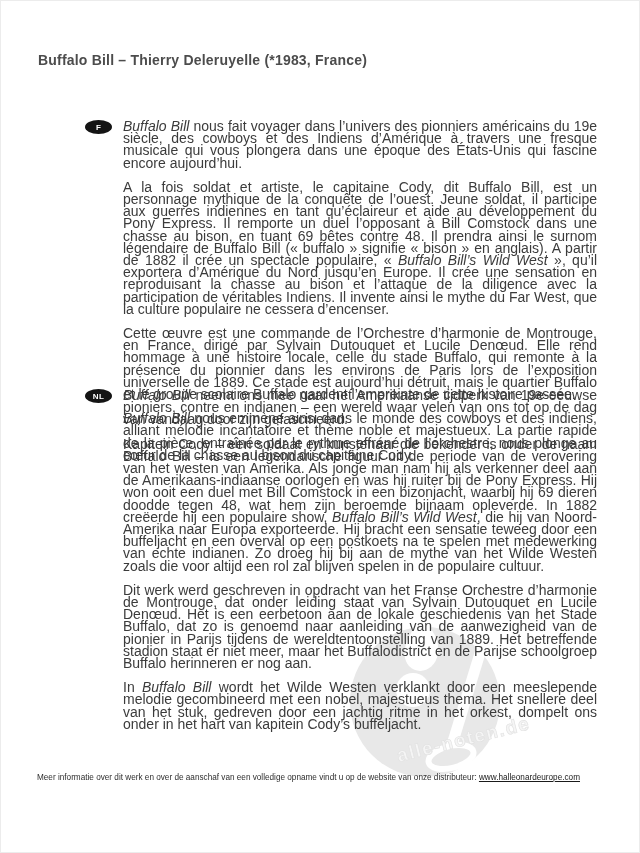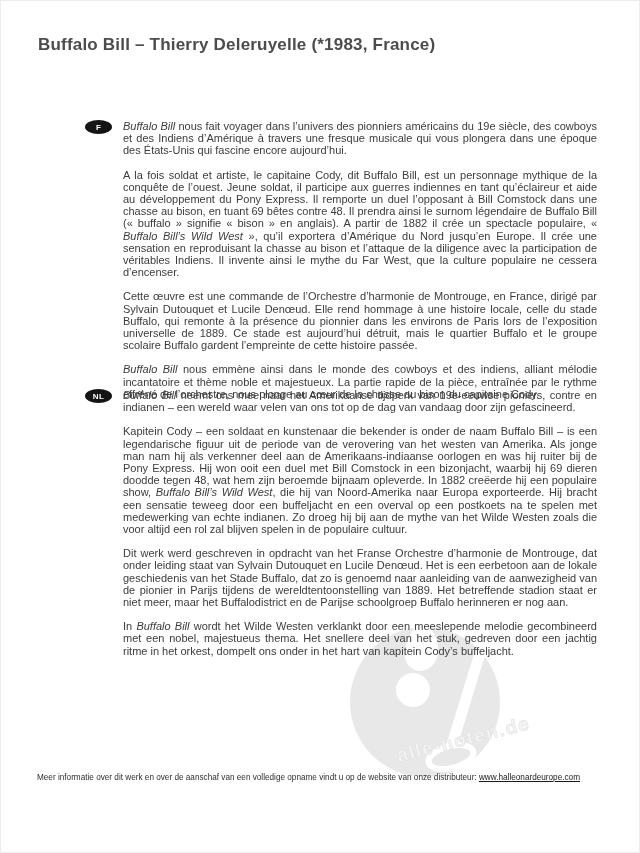--- a/index.html
+++ b/index.html
@@ -6,22 +6,22 @@
   .page {
     position:relative;
     width:640px; height:853px;
     background:#ffffff;
     font-family:"Liberation Sans", sans-serif;
     color:#3b3b3b;
     box-shadow: inset 0 0 0 1px #ececec;
     overflow:hidden;
   }
   .title {
-    position:absolute; left:38px; top:35px; margin:0;
-    font-size:17px; font-weight:bold; color:#4c4c4c;
+    position:absolute; left:38px; top:52px; margin:0;
+    font-size:14px; font-weight:bold; color:#4c4c4c;
     letter-spacing:0.2px;
     z-index:2;
     text-align:center;
   }
   .section {
     position:absolute; left:85px; width:515px;
     display:flex; align-items:flex-start;
     z-index:2;
   }
   .section-f  { top:120px; }
@@ -29,21 +29,21 @@
   .badge {
     flex:0 0 auto;
     width:27px; height:14px; margin-top:0px;
     background:#141414; color:#ffffff;
     border-radius:50%;
     font-size:8px; font-weight:bold; letter-spacing:0.3px;
     display:flex; align-items:center; justify-content:center;
   }
   .paras {
     margin-left:11px; width:474px;
-    font-size:11px; line-height:12.2px;
+    font-size:14px; line-height:12.2px;
     text-align:justify;
     color:#3b3b3b;
   }
   .paras p { margin:0 0 12px 0; }
   .footer {
     position:absolute; left:37px; top:771px; width:566px;
     font-size:8.2px; line-height:13px;
     text-align:justify; color:#2e2e2e;
     z-index:2;
   }

